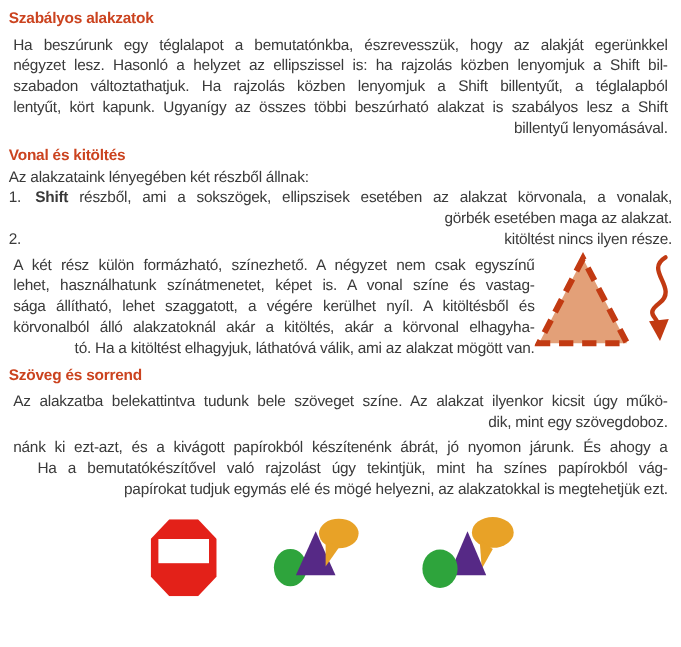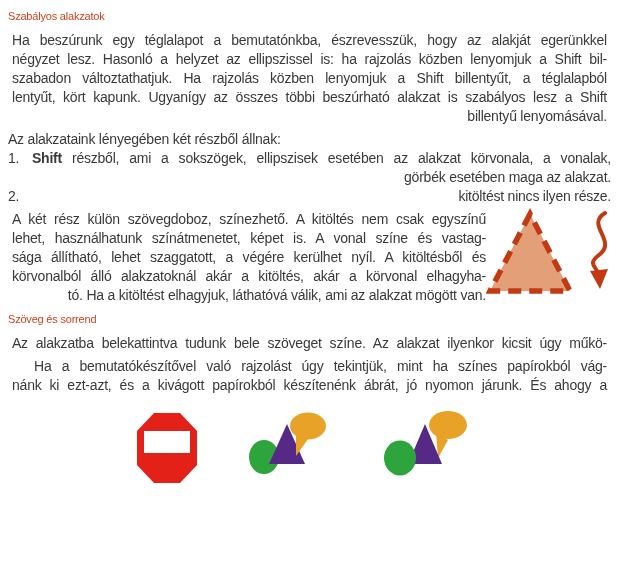--- a/index.html
+++ b/index.html
@@ -3,21 +3,21 @@
 <meta charset="utf-8">
 <style>
   html,body{margin:0;padding:0;background:#ffffff;}
   body{
     width:619px;height:588px;overflow:hidden;
     font-family:"Liberation Sans","DejaVu Sans",sans-serif;
     color:var(--body-text,#3a3a3a);
   }
   .page{position:relative;width:603px;padding:6px 8px 0 8px;}
   h2.sec-head{
-    font-size:11px;line-height:21px;font-weight:400;
+    font-size:14px;line-height:21px;font-weight:700;
     color:var(--heading,#cb431f);margin:0;letter-spacing:-0.2px;
   }
   .sp1{margin-top:20px;}
   .sp2{margin-top:16px;}
   .tline{
     font-size:14px;line-height:19px;letter-spacing:-0.22px;
     text-align:right;white-space:normal;
   }
   .tline.just{text-align:justify;text-align-last:justify;text-justify:inter-word;}
   .tline.ind{padding-left:22px;}
@@ -46,20 +46,21 @@
     <div class="para">
         <div class="tline just">Ha beszúrunk egy téglalapot a bemutatónkba, észrevesszük, hogy az alakját egerünkkel</div>
         <div class="tline just">négyzet lesz. Hasonló a helyzet az ellipszissel is: ha rajzolás közben lenyomjuk a Shift bil-</div>
         <div class="tline just">szabadon változtathatjuk. Ha rajzolás közben lenyomjuk a Shift billentyűt, a téglalapból</div>
         <div class="tline just">lentyűt, kört kapunk. Ugyanígy az összes többi beszúrható alakzat is szabályos lesz a Shift</div>
         <div class="tline">billentyű lenyomásával.</div>
       </div>
   </section>
 
   <section>
+    <h2 class="sec-head sp1">Vonal és kitöltés</h2>
     <div class="intro-line">Az alakzataink lényegében két részből állnak:</div>
 
     <div class="list-item">
       <span class="list-marker">1.</span>
       <div class="li-lines">
         <div class="tline just">
           <b class="lead">Shift</b><span> részből, ami a sokszögek, ellipszisek esetében az alakzat körvonala, a vonalak,</span>
         </div>
         <div class="tline">görbék esetében maga az alakzat.</div>
       </div>
@@ -67,43 +68,45 @@
 
     <div class="list-item">
       <span class="list-marker">2.</span>
       <div class="li-lines">
         <div class="tline">kitöltést nincs ilyen része.</div>
       </div>
     </div>
 
     <div class="p3wrap">
       <div class="para p3lines">
-          <div class="tline just">A két rész külön szövegdoboz, színezhető. A kitöltés nem csak egyszínű</div>
+          <div class="tline just">A két rész külön formázható, színezhető. A négyzet nem csak egyszínű</div>
           <div class="tline just">lehet, használhatunk színátmenetet, képet is. A vonal színe és vastag-</div>
           <div class="tline just">sága állítható, lehet szaggatott, a végére kerülhet nyíl. A kitöltésből és</div>
           <div class="tline just">körvonalból álló alakzatoknál akár a kitöltés, akár a körvonal elhagyha-</div>
           <div class="tline">tó. Ha a kitöltést elhagyjuk, láthatóvá válik, ami az alakzat mögött van.</div>
         </div>
 
       <svg class="fig-triangle" width="134" height="96" viewBox="0 0 134 96">
         <polygon points="44,8 4,85 84,85" stroke-width="5.5" stroke-dasharray="13 8" fill="#e3a078" stroke="#c23a12"></polygon>
         <path d="M119,7 C99,19 132,35 113,49 C100,59 112,61 112,68" fill="none" stroke-width="4" stroke-linecap="round" stroke="#c23a12"></path>
         <polygon points="104,65 122,63 114,83" fill="#c23a12"></polygon>
       </svg>
     </div>
   </section>
 
   <section>
     <h2 class="sec-head sp2">Szöveg és sorrend</h2>
     <div class="para">
         <div class="tline just">Az alakzatba belekattintva tudunk bele szöveget színe. Az alakzat ilyenkor kicsit úgy műkö-</div>
+        <div class="tline">dik, mint egy szövegdoboz.</div>
       </div>
     <div class="para">
+        <div class="tline just">nánk ki ezt-azt, és a kivágott papírokból készítenénk ábrát, jó nyomon járunk. És ahogy a</div>
         <div class="tline just ind">Ha a bemutatókészítővel való rajzolást úgy tekintjük, mint ha színes papírokból vág-</div>
-        <div class="tline just">nánk ki ezt-azt, és a kivágott papírokból készítenénk ábrát, jó nyomon járunk. És ahogy a</div>
+        <div class="tline">papírokat tudjuk egymás elé és mögé helyezni, az alakzatokkal is megtehetjük ezt.</div>
       </div>
   </section>
 
   <div class="figures">
 
     <svg class="fig fig-stop" width="60" height="70" viewBox="0 0 60 70">
       <polygon points="17,0 43,0 60,18 60,52 43,70 17,70 0,52 0,18" fill="#e32119"></polygon>
       <rect x="7" y="18" width="46" height="22" fill="#ffffff"></rect>
     </svg>
 

